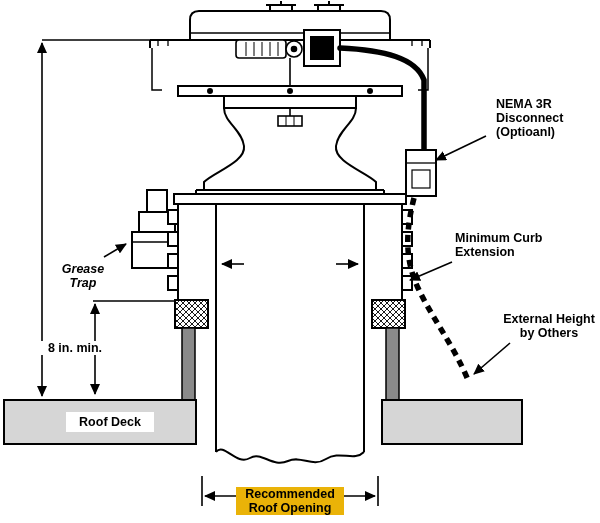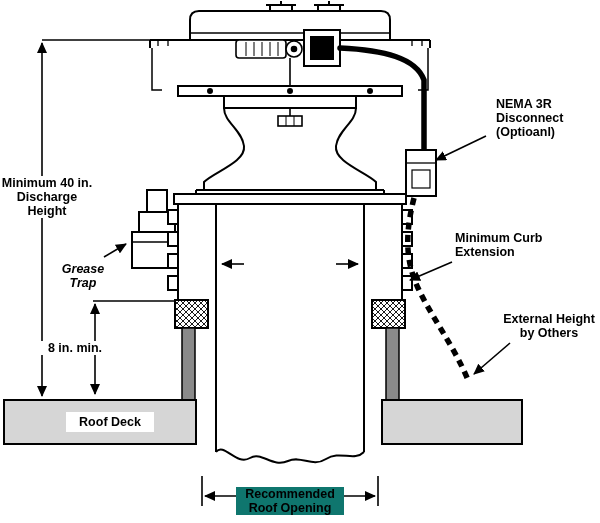--- a/index.html
+++ b/index.html
@@ -21,21 +21,21 @@
     z-index: 2;
   }
   #lbl-discharge { left: 0px;   top: 176px; width: 94px;  background: #fff; }
   #lbl-grease    { left: 56px;  top: 262px; width: 54px; font-style: italic; }
   #lbl-8in       { left: 40px;  top: 341px; width: 70px;  background: #fff; }
   #lbl-duct      { left: 238px; top: 232px; width: 104px; }
   #lbl-nema      { left: 484px; top: 97px;  width: 94px;  text-align: left; margin-left: 12px; }
   #lbl-vented    { left: 455px; top: 231px; width: 98px;  text-align: left; }
   #lbl-wiring    { left: 501px; top: 312px; width: 96px; }
   #lbl-roofdeck  { left: 66px;  top: 412px; width: 88px;  background: #fff; padding: 3px 0; }
-  #lbl-opening   { left: 236px; top: 487px; width: 108px; background: #0f766e; }
+  #lbl-opening   { left: 236px; top: 487px; width: 108px; background: #eab308; }
 </style>
 </head>
 <body>
 
 <div class="stage">
 
   <svg width="600" height="523" viewBox="0 0 600 523">
     <defs>
       <marker id="arr" markerWidth="12" markerHeight="10" refX="10" refY="5" orient="auto-start-reverse" markerUnits="userSpaceOnUse">
         <path d="M0 0 L11 5 L0 10 Z" fill="#000"></path>
@@ -177,23 +177,20 @@
     <g fill="none" stroke="#000" stroke-width="1.6">
       <path d="M104 257 L126 244" marker-end="url(#arr)"></path>
       <path d="M486 136 L436 160" marker-end="url(#arr)"></path>
       <path d="M452 262 L410 280" marker-end="url(#arr)"></path>
       <path d="M510 343 L474 374" marker-end="url(#arr)"></path>
       <path d="M244 264 L222 264" marker-end="url(#arr)"></path>
       <path d="M336 264 L358 264" marker-end="url(#arr)"></path>
     </g>
   </svg>
 
-  <div class="lbl" id="lbl-discharge">Minimum 40 in.
-Discharge
-Height</div>
   <div class="lbl" id="lbl-grease">Grease
 Trap</div>
   <div class="lbl" id="lbl-8in">8 in. min.</div>
   <div class="lbl" id="lbl-nema">NEMA 3R
 Disconnect
 (Optioanl)</div>
   <div class="lbl" id="lbl-vented">Minimum Curb
 Extension</div>
   <div class="lbl" id="lbl-wiring">External Height
 by Others</div>

